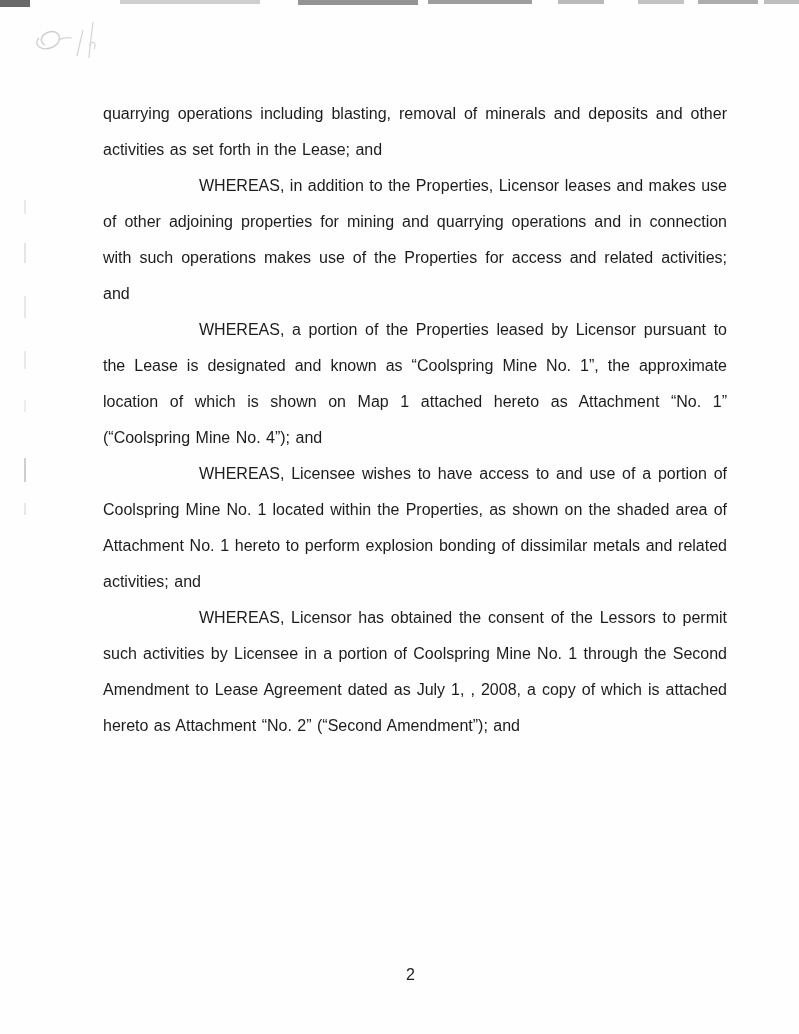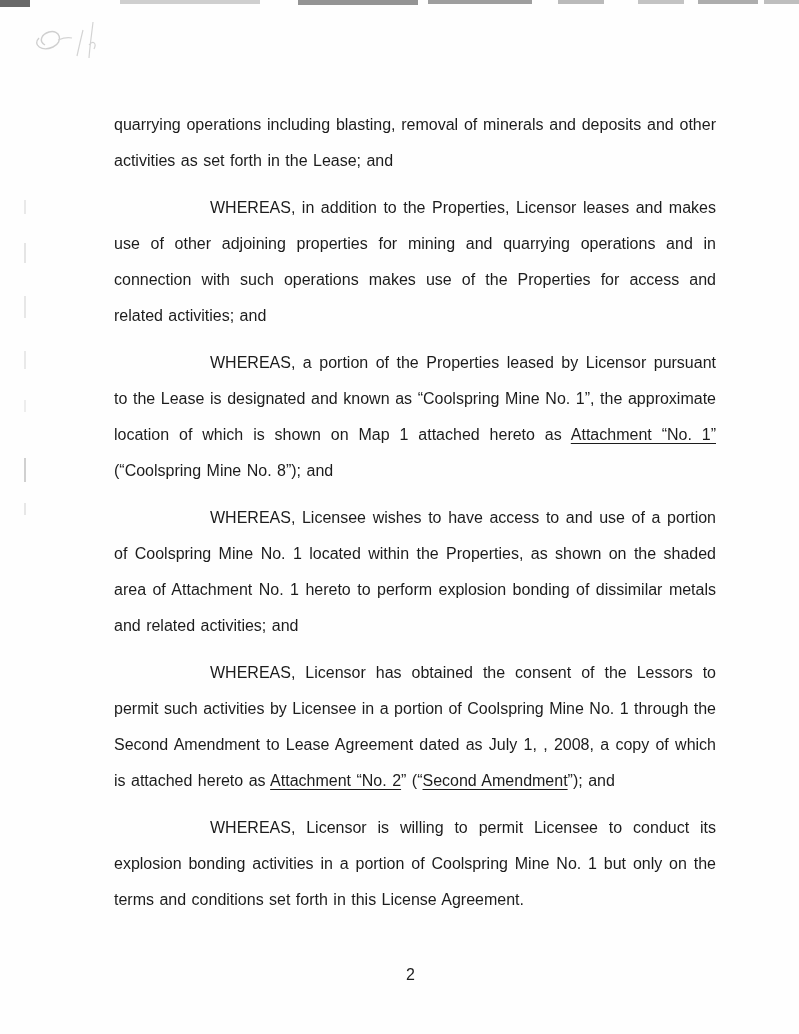--- a/index.html
+++ b/index.html
@@ -23,29 +23,29 @@
   .left-tick {
     position: absolute; left: 24px; width: 2px; background: #8c8c8c;
   }
   
   .doc-body {
     position: absolute;
     left: 103px; top: 96px; width: 624px;
     color: #1c1c1c;
   }
   .doc-body p {
-    margin: 11px;
+    margin: 0;
     font-size: 16px;
     line-height: 36px;
     text-align: justify;
     text-align-last: left;
     word-spacing: 1px;
   }
   .doc-body p.indent { text-indent: 96px; }
-  .u { text-decoration: underline; text-underline-offset: 3px; }
+  .u { text-underline-offset: 3px; }
   .page-number {
     position: absolute;
     top: 966px; left: 0; width: 799px;
     text-align: center; text-indent: 22px;
     font-size: 16px; color: #1c1c1c;
   }
   .pencil-marks { position: absolute; left: 25px; top: 14px; opacity: 0.42; }
 </style>
 </head>
 <body>
@@ -76,21 +76,20 @@
       <div class="left-tick" style="top: 296px; height: 22px; opacity: 0.2;"></div>
       <div class="left-tick" style="top: 351px; height: 18px; opacity: 0.18;"></div>
       <div class="left-tick" style="top: 400px; height: 12px; opacity: 0.15;"></div>
       <div class="left-tick" style="top: 458px; height: 24px; opacity: 0.4;"></div>
       <div class="left-tick" style="top: 503px; height: 12px; opacity: 0.2;"></div>
     </div>
 
   <main class="doc-body">
       <p class=""><span>quarrying operations including blasting, removal of minerals and deposits and other activities as set forth in the Lease; and</span></p>
       <p class="indent"><span>WHEREAS, in addition to the Properties, Licensor leases and makes use of other adjoining properties for mining and quarrying operations and in connection with such operations makes use of the Properties for access and related activities; and</span></p>
-      <p class="indent"><span>WHEREAS, a portion of the Properties leased by Licensor pursuant to the Lease is designated and known as “Coolspring Mine No. 1”, the approximate location of which is shown on Map 1 attached hereto as </span><span class="u">Attachment “No. 1”</span><span> (“Coolspring Mine No. 8”); and</span></p>
+      <p class="indent"><span>WHEREAS, a portion of the Properties leased by Licensor pursuant to the Lease is designated and known as “Coolspring Mine No. 1”, the approximate location of which is shown on Map 1 attached hereto as </span><span class="u">Attachment “No. 1”</span><span> (“Coolspring Mine No. 4”); and</span></p>
       <p class="indent"><span>WHEREAS, Licensee wishes to have access to and use of a portion of Coolspring Mine No. 1 located within the Properties, as shown on the shaded area of Attachment No. 1 hereto to perform explosion bonding of dissimilar metals and related activities; and</span></p>
       <p class="indent"><span>WHEREAS, Licensor has obtained the consent of the Lessors to permit such activities by Licensee in a portion of Coolspring Mine No. 1 through the Second Amendment to Lease Agreement dated as July 1, , 2008, a copy of which is attached hereto as </span><span class="u">Attachment “No. 2</span><span>” (“</span><span class="u">Second Amendment</span><span>”); and</span></p>
-      <p class="indent"><span>WHEREAS, Licensor is willing to permit Licensee to conduct its explosion bonding activities in a portion of Coolspring Mine No. 1 but only on the terms and conditions set forth in this License Agreement.</span></p>
     </main>
 
   <div class="page-number">2</div>
 
 </div>
 
 </body></html>

